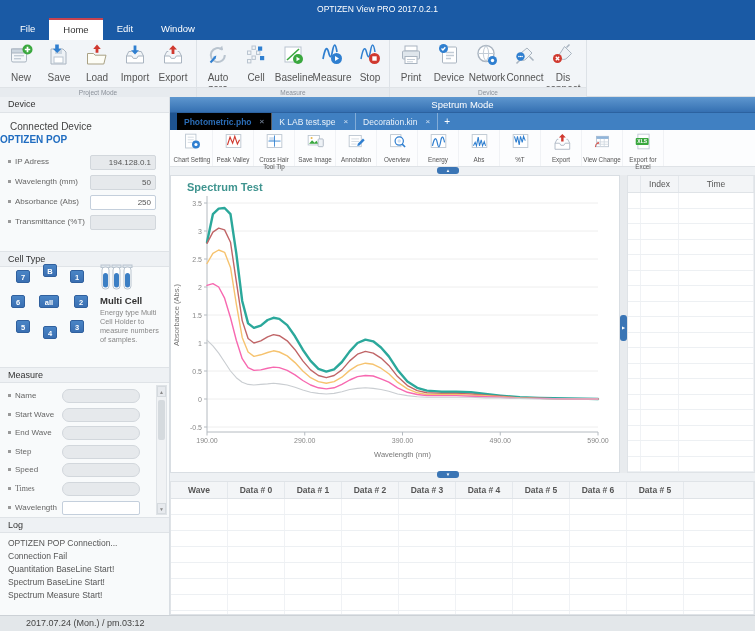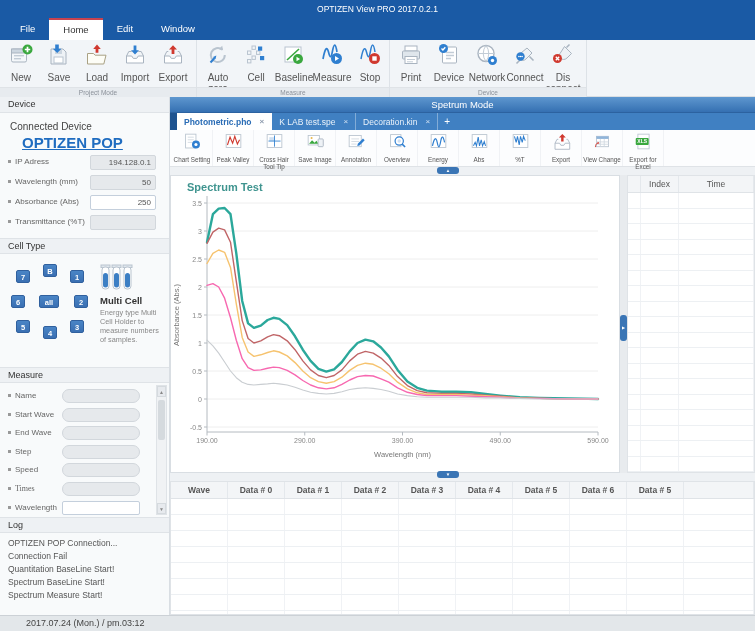--- a/index.html
+++ b/index.html
@@ -25,21 +25,21 @@
   .tb-strip{position:absolute;left:0;right:0;bottom:0;height:10px;background:#e7ebef;
     font-size:6.5px;color:#8a9099;text-align:center;line-height:10px;border-top:1px solid #dfe3e7;}
 
   
   .sidebar{position:absolute;left:0;top:97px;width:170px;height:518px;background:#f8fafb;
     border-right:1px solid #d9dee3;overflow:hidden;}
   .s-header{position:absolute;left:0;width:170px;height:16px;background:#eef1f4;
     border-top:1px solid #dfe3e7;border-bottom:1px solid #dfe3e7;
     font-size:9px;color:#333;line-height:15px;padding-left:8px;}
   .conn-label{position:absolute;left:10px;top:24px;font-size:10px;color:#444;}
-  .conn-name{position:absolute;left:22px;top:37px;font-size:15px;font-weight:bold;color:#1f6cc0;text-decoration:underline;}
+  .conn-name{position:absolute;left:0;top:37px;font-size:10px;font-weight:bold;color:#1f6cc0;}
   .fld-row{position:absolute;left:0;width:170px;height:16px;}
   .fld-row .fl{position:absolute;left:8px;top:2px;font-size:8px;color:#666;padding-left:7px;}
   .fl:before{content:"";position:absolute;left:0;top:3px;width:3px;height:3px;background:#999;}
   .fld-box{position:absolute;left:90px;top:0;width:66px;height:15px;background:#e6e9ec;
     border:1px solid #d2d7dc;border-radius:2px;font-size:8px;color:#555;text-align:right;
     padding:0 4px;line-height:13px;}
   .fld-box.white{background:#fff;border-color:#c4cfdc;}
   .cell-area{position:absolute;left:10px;top:165px;width:88px;height:88px;}
   .cell-btn{position:absolute;width:14px;height:13px;background:linear-gradient(#4a85c6,#3a6fb2);
     color:#fff;font-size:7.5px;font-weight:bold;text-align:center;line-height:13px;
@@ -66,21 +66,21 @@
 
   
   .main{position:absolute;left:170px;top:97px;width:585px;height:518px;}
   .mode-header{position:absolute;left:0;top:0;width:585px;height:16px;
     background:linear-gradient(#5e97cf,#3570b2);color:#fff;font-size:9.5px;text-align:center;
     line-height:16px;border-bottom:1px solid #2c62a0;}
   .tabstrip{position:absolute;left:0;top:16px;width:585px;height:17px;background:#4080c2;display:flex;}
   .tab-edge{width:7px;height:17px;background:#1e5390;}
   .tab{display:flex;align-items:center;padding:0 7px;font-size:8.5px;color:#eaf2fa;
     border-right:1px solid rgba(255,255,255,.35);height:17px;}
-  .tab.active{background:#ffffff;color:#2a6cb5;font-weight:bold;}
+  .tab.active{background:#000000;color:#2a6cb5;font-weight:bold;}
   .tab .x{margin-left:8px;font-size:8px;opacity:.85;}
   .tab.active .x{color:#7a8aa0;}
   .tab.plus{padding:0 6px;font-size:10px;color:#fff;border-right:none;}
 
   
   .chart-toolbar{position:absolute;left:0;top:33px;width:585px;height:37px;background:#fcfdfe;
     border-bottom:1px solid #dfe3e7;display:flex;padding-left:2px;}
   .ct-btn{width:41px;display:flex;flex-direction:column;align-items:center;padding-top:2px;
     border-right:1px solid #f0f2f5;height:36px;}
   .ct-btn .lbl{font-size:6.3px;color:#555;text-align:center;line-height:1.15;margin-top:1px;}
@@ -303,21 +303,21 @@
         </div>
         <div class="fld-row" style="top: 98px;">
           <span class="fl">Absorbance (Abs)</span>
           <div class="fld-box white">250</div>
         </div>
         <div class="fld-row" style="top: 118px;">
           <span class="fl">Transmittance (%T)</span>
           <div class="fld-box"></div>
         </div>
       </div>
-    <div class="s-header" style="top:141px;">
+    <div class="s-header" style="top:154px;">
       <span>Cell Type</span></div>
     <div class="cell-area" id="cell-buttons">
         <div class="cell-btn" style="left: 6px; top: 8px;">7</div>
         <div class="cell-btn" style="left: 33px; top: 2px;">B</div>
         <div class="cell-btn" style="left: 60px; top: 8px;">1</div>
         <div class="cell-btn" style="left: 1px; top: 33px;">6</div>
         <div class="cell-btn" style="left: 29px; top: 33px; width: 20px;">all</div>
         <div class="cell-btn" style="left: 64px; top: 33px;">2</div>
         <div class="cell-btn" style="left: 6px; top: 58px;">5</div>
         <div class="cell-btn" style="left: 33px; top: 64px;">4</div>

